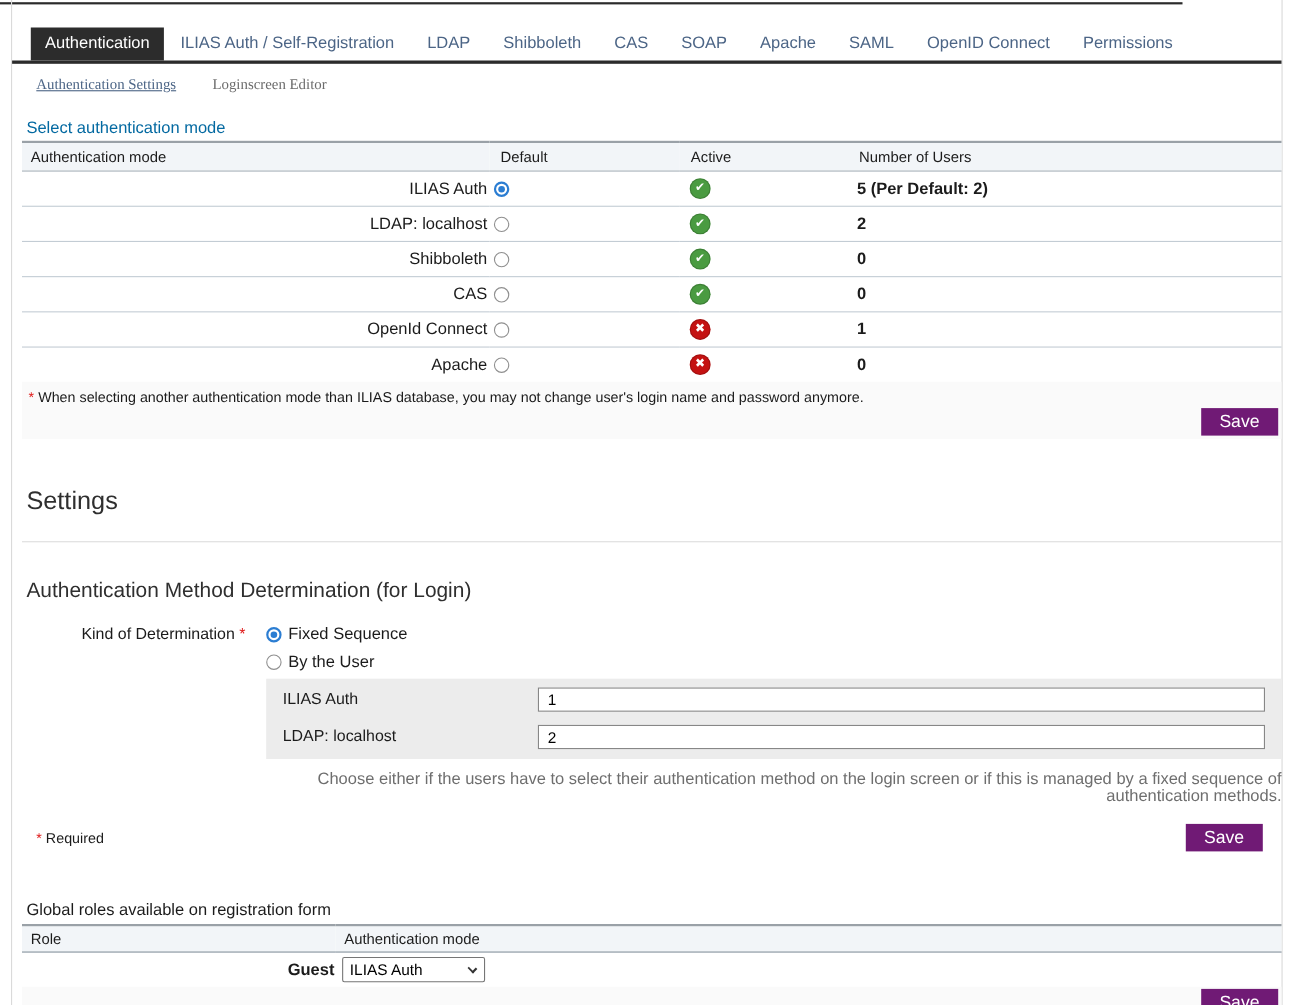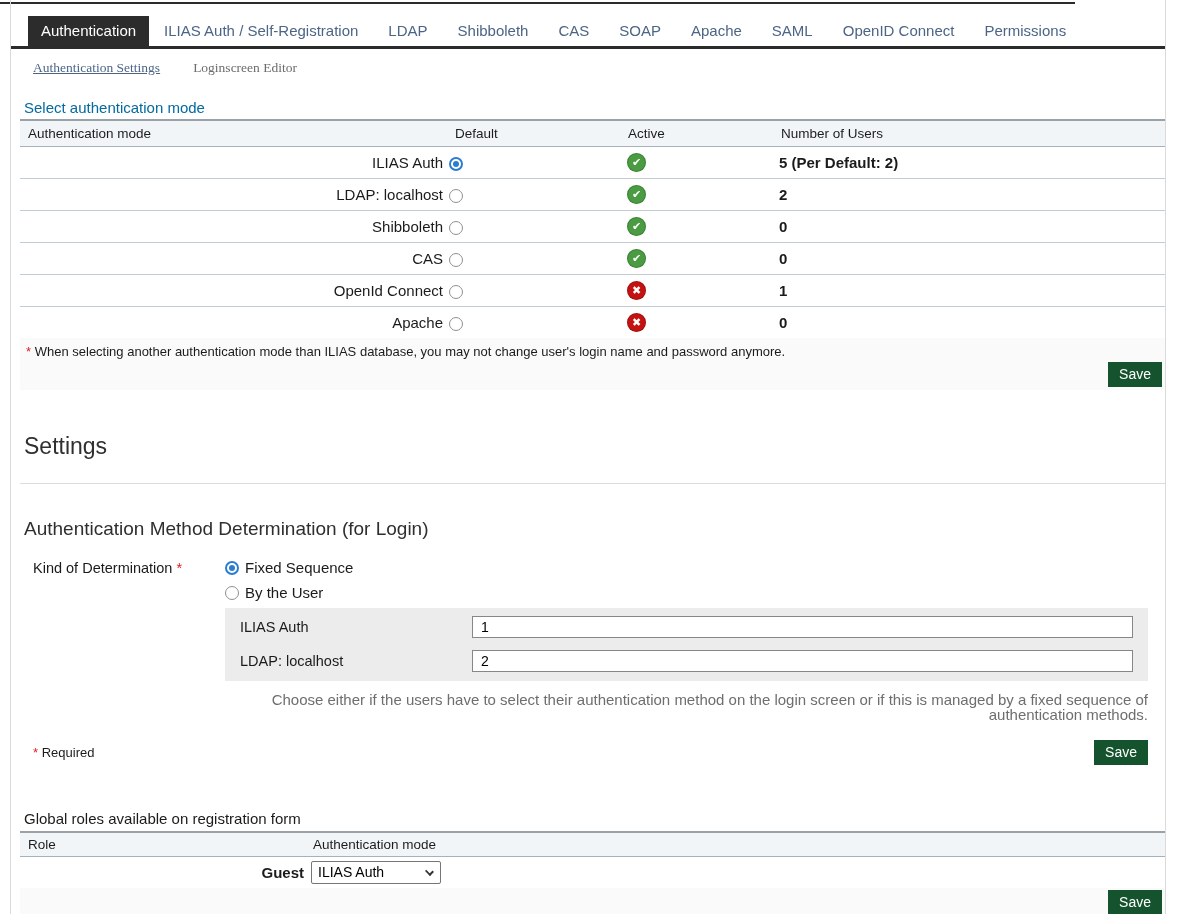--- a/index.html
+++ b/index.html
@@ -5,21 +5,21 @@
   * { margin:0; padding:0; box-sizing:border-box; }
   html,body { background:#fff; }
   body { font-family:"Liberation Sans","DejaVu Sans",sans-serif; color:#1b1b1b; }
   #screen { position:relative; width:1181px; height:914px; background:#fff; overflow:hidden; }
   .top-rule { position:absolute; left:0; top:2px; width:1075px; height:2px; background:#2b2b2b; }
   .side-borders { position:absolute; left:10px; right:15px; top:0; bottom:0;
     border-left:1px solid #dadada; border-right:1px solid #dadada; pointer-events:none; }
   .wrap { position:relative; margin-left:11px; width:1154px; }
 
   
-  .tabbar { margin-top:16px; padding-left:17px; border-bottom:3px solid #2b2b2b;
+  .tabbar { margin-top:25px; padding-left:17px; border-bottom:3px solid #2b2b2b;
     display:flex; align-items:flex-end; }
   .tab { height:30px; line-height:30px; padding:0 15px; font-size:15px; color:#4c6586; cursor:pointer; white-space:nowrap; }
   .tab.active { background:#2c2c2c; color:#fff; padding:0 13px; }
   .subtabs { margin-top:11px; padding-left:22px; display:flex; gap:33px; }
   .subtab { font-size:13.5px; color:#4c6586; cursor:pointer;font-family:Liberation Serif, serif; }
   .subtab.active { text-decoration:underline; }
   .subtab.inactive { color:#6c6c6c; }
 
   
   .tbl-title { margin:23px 0 0 13px; font-size:15px; color:#0369a1; line-height:17px; }
@@ -55,31 +55,31 @@
   .status[data-state="false"] { background:#c41212; }
   .status::after { color:#fff; font-size:11px; line-height:1; font-weight:bold; }
   .status[data-state="true"]::after  { content:"\2714"; }
   .status[data-state="false"]::after { content:"\2716"; }
 
   
   .cmd-block { margin-left:9px; width:1145px; background:#fafafa; padding:6px 3px 3px 6px; }
   .footnote { font-size:13px; color:#1b1b1b; line-height:16px; }
   .ast { color:#e02020; }
   .btn-row { text-align:right; margin-top:2px; }
-  .btn { display:inline-block; background:#14532d; color:#fff; border:none; font-size:14px;
-    font-family:inherit; padding:4px 11px; line-height:17px; cursor:pointer; }
+  .btn { display:inline-block; background:#701a75; color:#fff; border:none; font-size:16px;
+    font-family:inherit; padding:4px 17px; line-height:17px; cursor:pointer; }
 
   
   h2.settings { margin:42px 0 0 13px; font-size:23px; font-weight:400; color:#2f2f2f; line-height:28px; }
   hr.sep { border:none; border-top:1px solid #dcdcdc; margin:23px 0 0 9px; width:1145px; }
   h3.formhead { margin:33px 0 0 13px; font-size:19px; font-weight:400; color:#2f2f2f; line-height:24px; }
 
   
   .form-row { display:flex; margin-top:17px; padding-left:22px; }
-  .form-label { width:192px; font-size:14.5px; padding-top:2px; }
+  .form-label { width:192px; font-size:14.5px; padding-top:2px;margin-left:41px; }
   .form-ctrl { width:923px; }
   .opt { display:flex; align-items:center; height:19px; margin-bottom:6px; font-size:15px; }
   .opt .radio { margin-right:6px; }
   .subpanel { background:#ececec; margin-top:3px; padding:8px 15px 9px 15px; }
   .subrow { display:flex; align-items:center; }
   .subrow + .subrow { margin-top:12px; }
   .subrow .sublbl { width:232px; font-size:14.5px; }
   .subrow input { width:661px; height:22px; border:1px solid #878787; background:#fff;
     font-family:inherit; font-size:14px; padding:0 8px; }
   .byline { margin-top:11px; font-size:15px; color:#6e6e6e; line-height:15px;text-align:right; }

